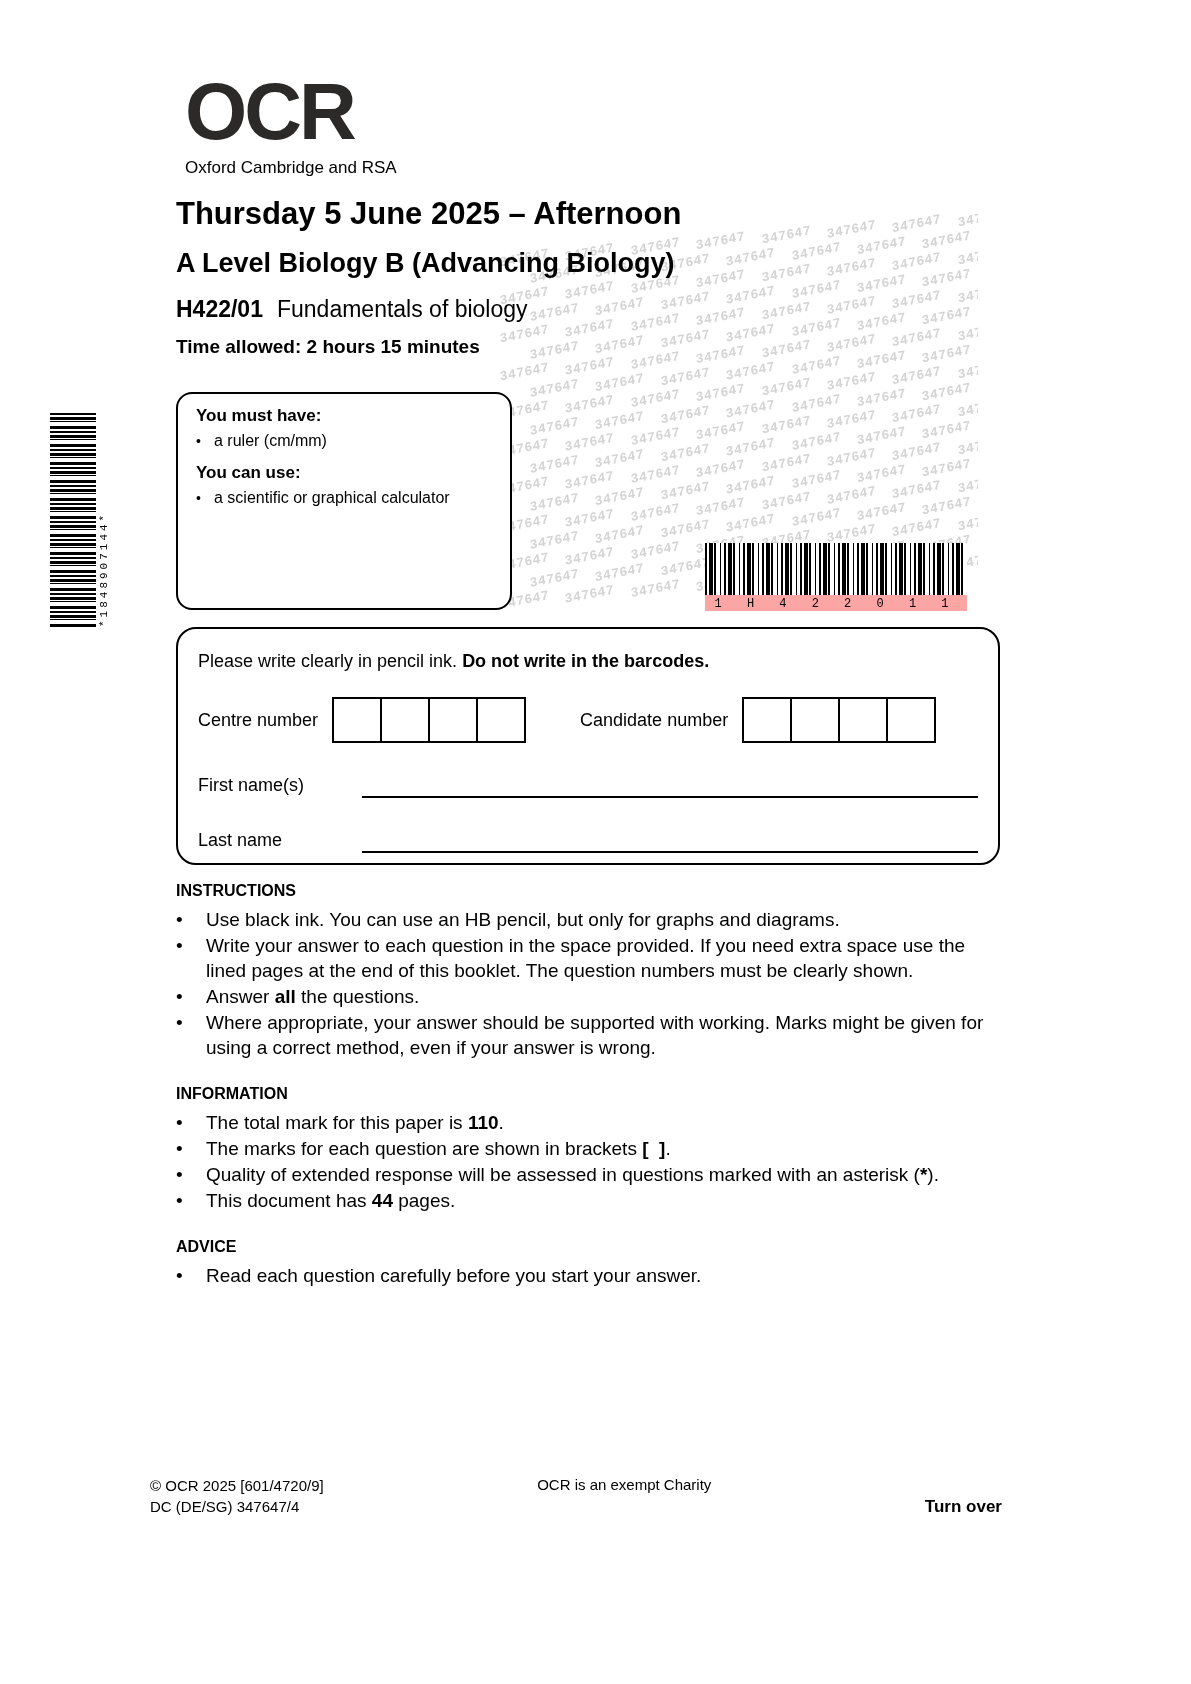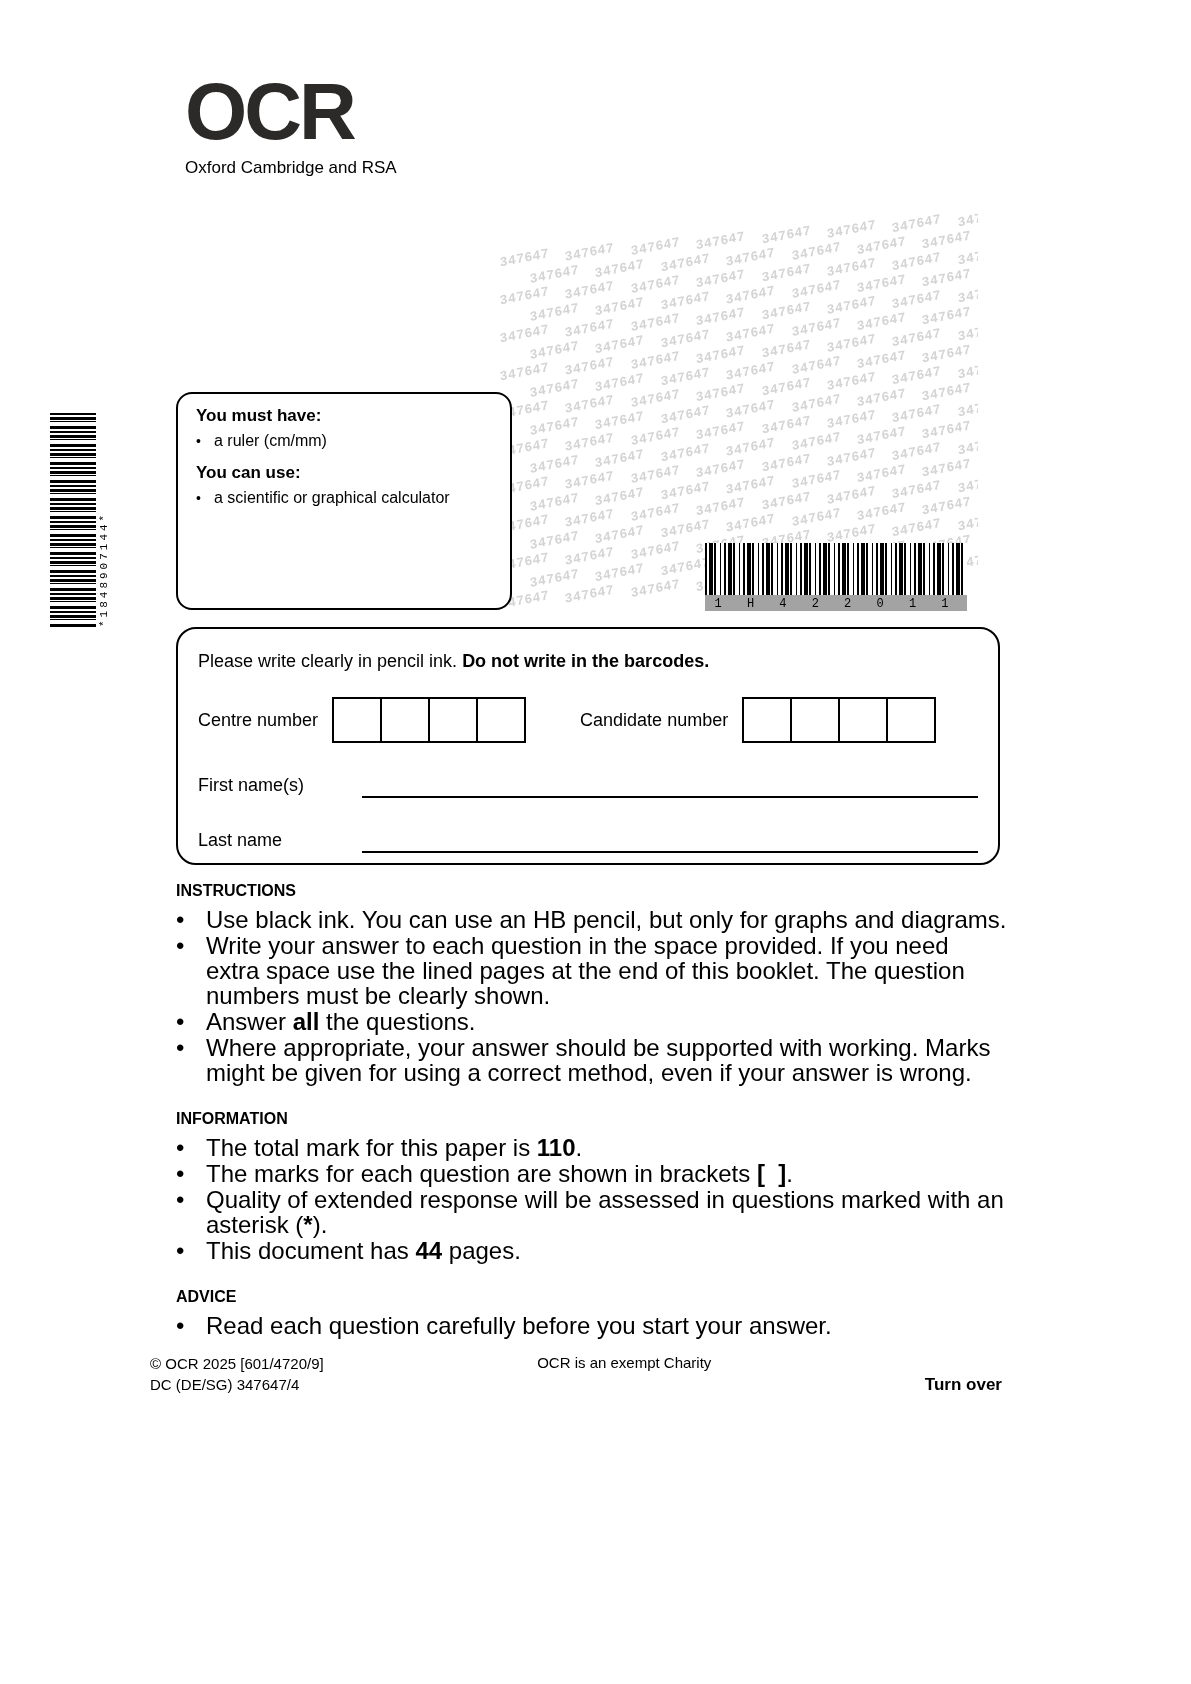--- a/index.html
+++ b/index.html
@@ -38,21 +38,21 @@
   
   .left-barcode { position: absolute; left: 50px; top: 413px; display: flex; z-index: 2; }
   .left-barcode-text { writing-mode: vertical-rl; transform: rotate(180deg); font-family: "Liberation Mono", monospace;
     font-size: 11px; letter-spacing: 3px; margin-left: 2px; }
   .left-barcode-bars { width: 46px; height: 214px;
     background: repeating-linear-gradient(to bottom,
       #000 0 2px, #fff 2px 4px, #000 4px 7px, #fff 7px 8px,
       #000 8px 9px, #fff 9px 13px, #000 13px 16px, #fff 16px 18px); }
 
   
-  .right-barcode { position: absolute; left: 705px; top: 543px; width: 262px; background: #a3a3a3; z-index: 2; }
+  .right-barcode { position: absolute; left: 705px; top: 543px; width: 262px; background: #fca5a5; z-index: 2; }
   .right-barcode-bars { width: 262px; height: 52px;
     background: repeating-linear-gradient(to right,
       #000 0 2px, #fff 2px 4px, #000 4px 8px, #fff 8px 9px,
       #000 9px 11px, #fff 11px 15px, #000 15px 16px, #fff 16px 19px); }
   .right-barcode-text { margin-top: 2px; font-size: 12px; letter-spacing: 9px; text-align: center;
     font-family: "Liberation Mono", monospace; white-space: pre; }
 
   
   .candidate-box { position: absolute; left: 176px; top: 627px; width: 824px; height: 238px;
     border: 2.5px solid #000; border-radius: 20px; background: #fff; padding: 22px 20px 0 20px; z-index: 2; }
@@ -64,26 +64,26 @@
   .cell + .cell { margin-left: -2px; }
   .candidate-label { margin-left: 54px; }
   .name-row { display: flex; align-items: center; margin-top: 29px; }
   .name-row .field-label { width: 148px; flex: none; }
   .name-line { flex: 1; border-bottom: 2px solid #000; height: 26px; margin-left: 16px; }
 
   
   .sections { position: absolute; left: 176px; top: 882px; width: 832px; z-index: 1; }
   .sec-heading { font-size: 16px; font-weight: bold; margin-bottom: 7px; }
   .sec-list { margin-bottom: 25px; }
-  .sec-item { display: flex; font-size: 24px; line-height: 25px; margin-bottom: 1px; }
+  .sec-item { display: flex; font-size: 19px; line-height: 25px; margin-bottom: 1px; }
   .sec-item::before { content: "•"; width: 30px; flex: none; }
   .sec-item .tx { flex: 1; }
 
   
-  .footer { position: absolute; left: 150px; top: 1353px; width: 852px; display: flex;
+  .footer { position: absolute; left: 150px; top: 1475px; width: 852px; display: flex;
     justify-content: space-between; align-items: flex-start; z-index: 1; }
   .footer-left { font-size: 15px; line-height: 21px; }
   .footer-center { font-size: 15px; padding-top: 1px; }
   .footer-right { font-size: 17px; font-weight: bold; align-self: flex-end; }
 </style>
 </head>
 <body>
 
 <div class="page">
 
@@ -107,20 +107,28 @@
       <div class="wm-row"><span class="wm-token">347647</span><span class="wm-token">347647</span><span class="wm-token">347647</span><span class="wm-token">347647</span><span class="wm-token">347647</span><span class="wm-token">347647</span><span class="wm-token">347647</span><span class="wm-token">347647</span></div>
       <div class="wm-row" style="margin-left: 30px;"><span class="wm-token">347647</span><span class="wm-token">347647</span><span class="wm-token">347647</span><span class="wm-token">347647</span><span class="wm-token">347647</span><span class="wm-token">347647</span><span class="wm-token">347647</span></div>
       <div class="wm-row"><span class="wm-token">347647</span><span class="wm-token">347647</span><span class="wm-token">347647</span><span class="wm-token">347647</span><span class="wm-token">347647</span><span class="wm-token">347647</span><span class="wm-token">347647</span><span class="wm-token">347647</span></div>
     </div>
 
   <div class="logo-block">
     <div class="logo-text">OCR</div>
     <div class="logo-tagline">Oxford Cambridge and RSA</div>
   </div>
 
+  <div class="header">
+    <div class="date-title">Thursday 5 June 2025 – Afternoon</div>
+    <div class="qual-title">A Level Biology B (Advancing Biology)</div>
+    <div class="code-line">
+      <span class="code">H422/01</span><span>Fundamentals of biology</span>
+    </div>
+    <div class="time-line">Time allowed: 2 hours 15 minutes</div>
+  </div>
 
   <div class="materials-box">
     <div class="mat-label">You must have:</div>
     <div class="mat-item">
       <span>a ruler (cm/mm)</span>
     </div>
     <div class="mat-label second">You can use:</div>
     <div class="mat-item">
       <span>a scientific or graphical calculator</span>
     </div>

